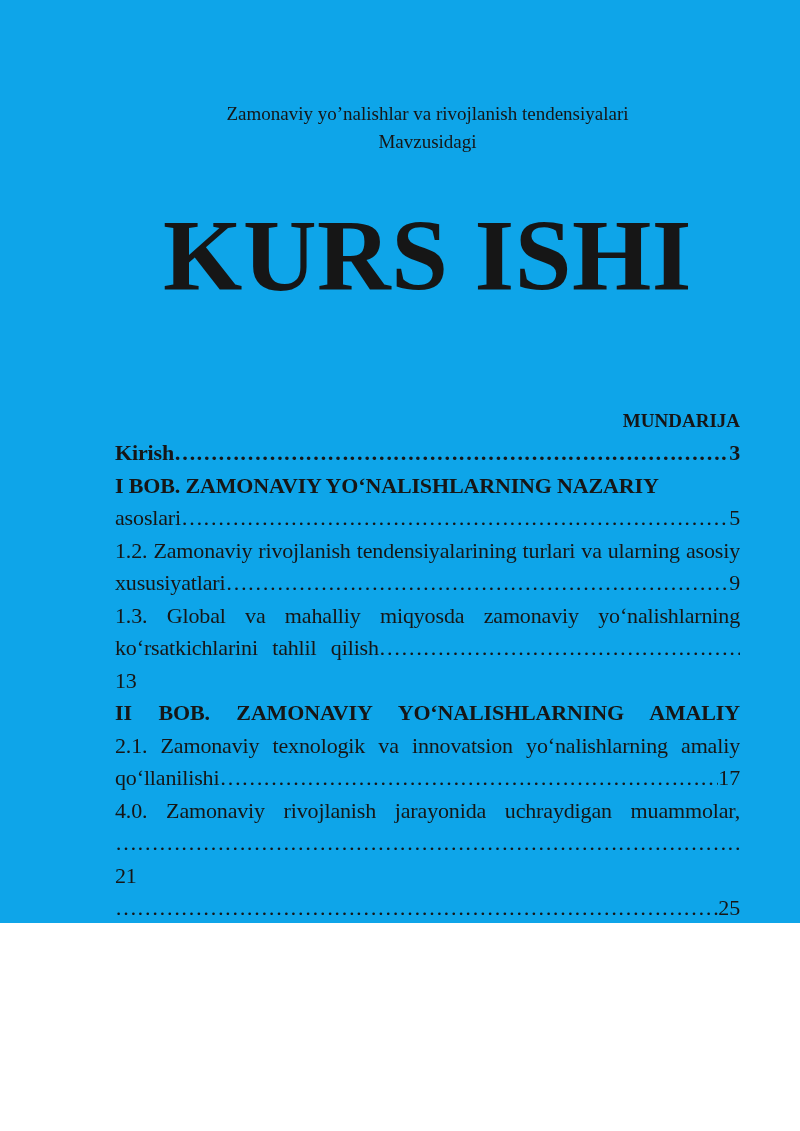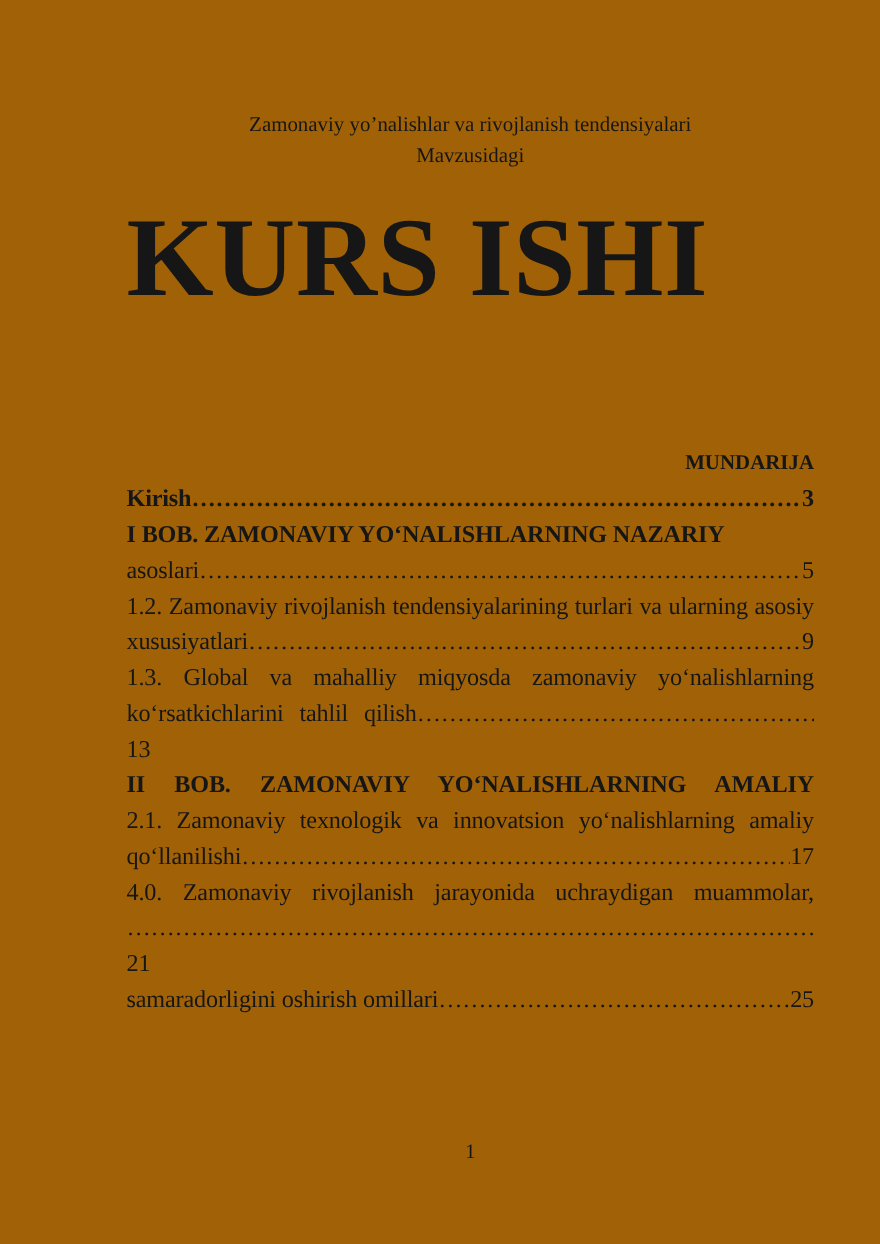--- a/index.html
+++ b/index.html
@@ -1,44 +1,44 @@
 <!DOCTYPE html>
 <html><head>
 <meta charset="utf-8">
 <style>
   html, body { margin: 0; padding: 0; }
   body { background: #ffffff; }
 
   .page {
     position: relative;
     width: 800px;
-    height: 1131px;
+    height: 923px;
     margin: 0 auto;
-    background: #a16207;
+    background: #0ea5e9;
     color: #161616;
     font-family: "Liberation Serif", "DejaVu Serif", serif;
     overflow: hidden;
   }
 
   .col {
     position: absolute;
     left: 115px;
     width: 625px;
   }
 
   .topic-block {
     top: 100px;
     text-align: center;
     font-size: 19px;
     line-height: 28px;
   }
 
   .main-title {
-    top: 178px;
-    text-align: left;
+    top: 199px;
+    text-align: center;
     font-weight: 700;
     font-size: 102px;
     line-height: 114px;
     letter-spacing: 0.5px;
     white-space: nowrap;
   }
 
   .toc-title {
     top: 404px;
     text-align: right;
@@ -133,21 +133,20 @@
         <span class="dots">………………………………………………………………………………………………………………………………………………</span>
         <span class="page-ref">17</span>
       </div>
       <div class="toc-line spread">4.0. Zamonaviy rivojlanish jarayonida uchraydigan muammolar, ularning sabablari</div>
       <div class="toc-line leader">
         <span class="dots">………………………………………………………………………………………………………………………………………………</span>
         <span class="page-ref"></span>
       </div>
       <div class="toc-line plain">21</div>
       <div class="toc-line leader">
-        <span class="entry-text">samaradorligini oshirish omillari</span>
         <span class="dots">………………………………………………………………………………………………………………………………………………</span>
         <span class="page-ref">25</span>
       </div>
     </div>
 
   <div class="col page-number">1</div>
 
 </div>
 
 </body></html>

